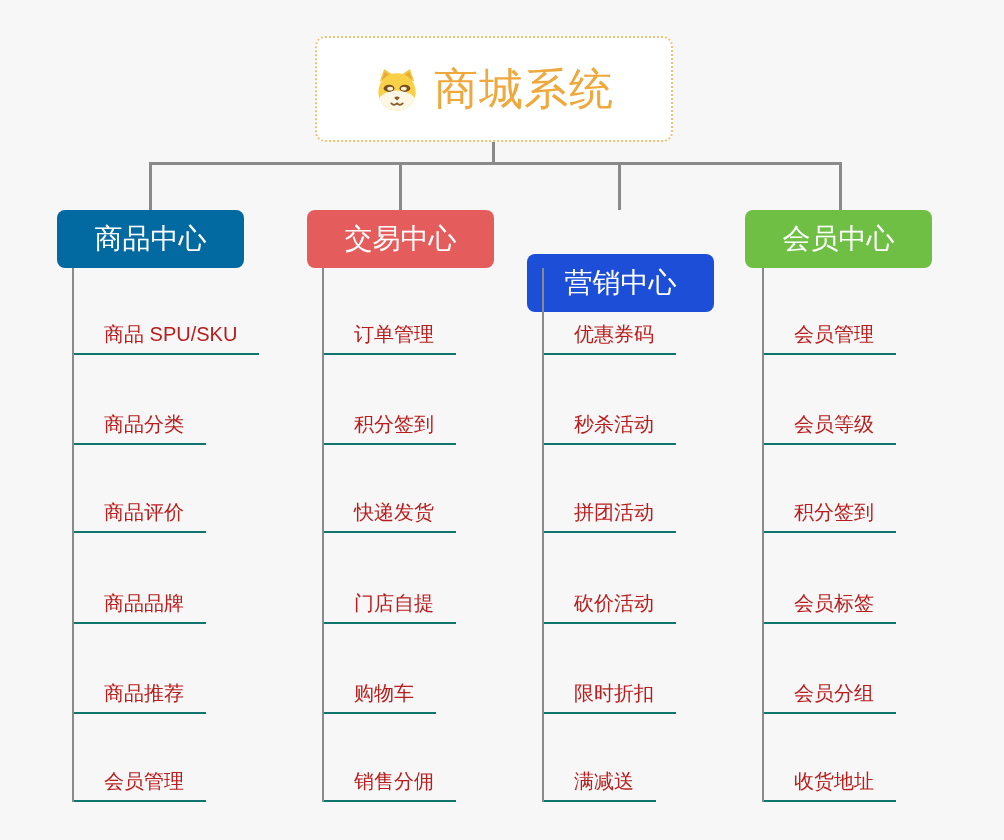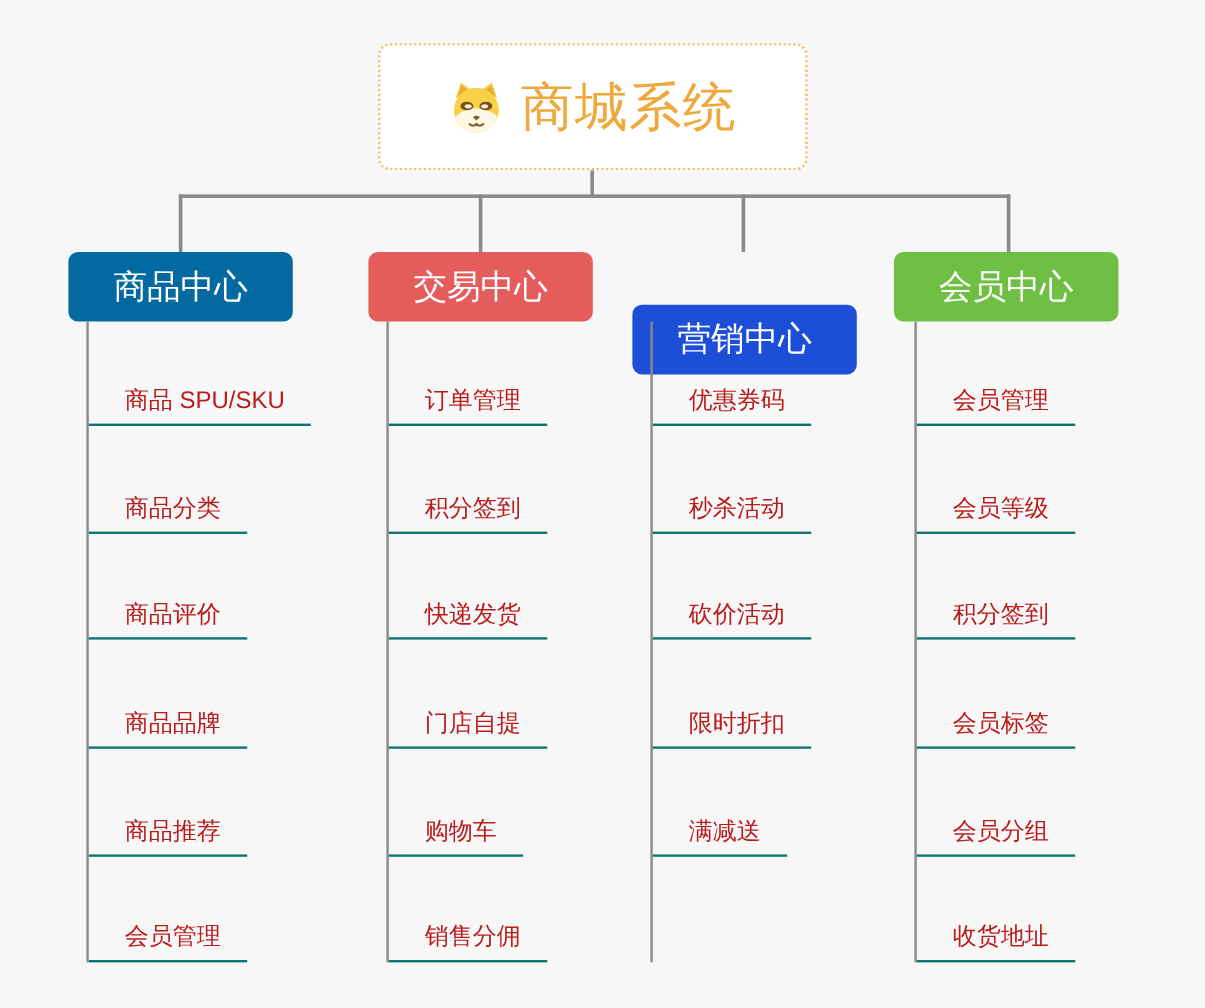--- a/index.html
+++ b/index.html
@@ -138,20 +138,21 @@
     <div class="leaf">积分签到</div>
     <div class="leaf">快递发货</div>
     <div class="leaf">门店自提</div>
     <div class="leaf">购物车</div>
     <div class="leaf">销售分佣</div>
   </div>
 
   <div class="column c2">
     <div class="leaf">优惠券码</div>
     <div class="leaf">秒杀活动</div>
+    <div class="leaf">拼团活动</div>
     <div class="leaf">砍价活动</div>
     <div class="leaf">限时折扣</div>
     <div class="leaf">满减送</div>
   </div>
 
   <div class="column c3">
     <div class="leaf">会员管理</div>
     <div class="leaf">会员等级</div>
     <div class="leaf">积分签到</div>
     <div class="leaf">会员标签</div>

